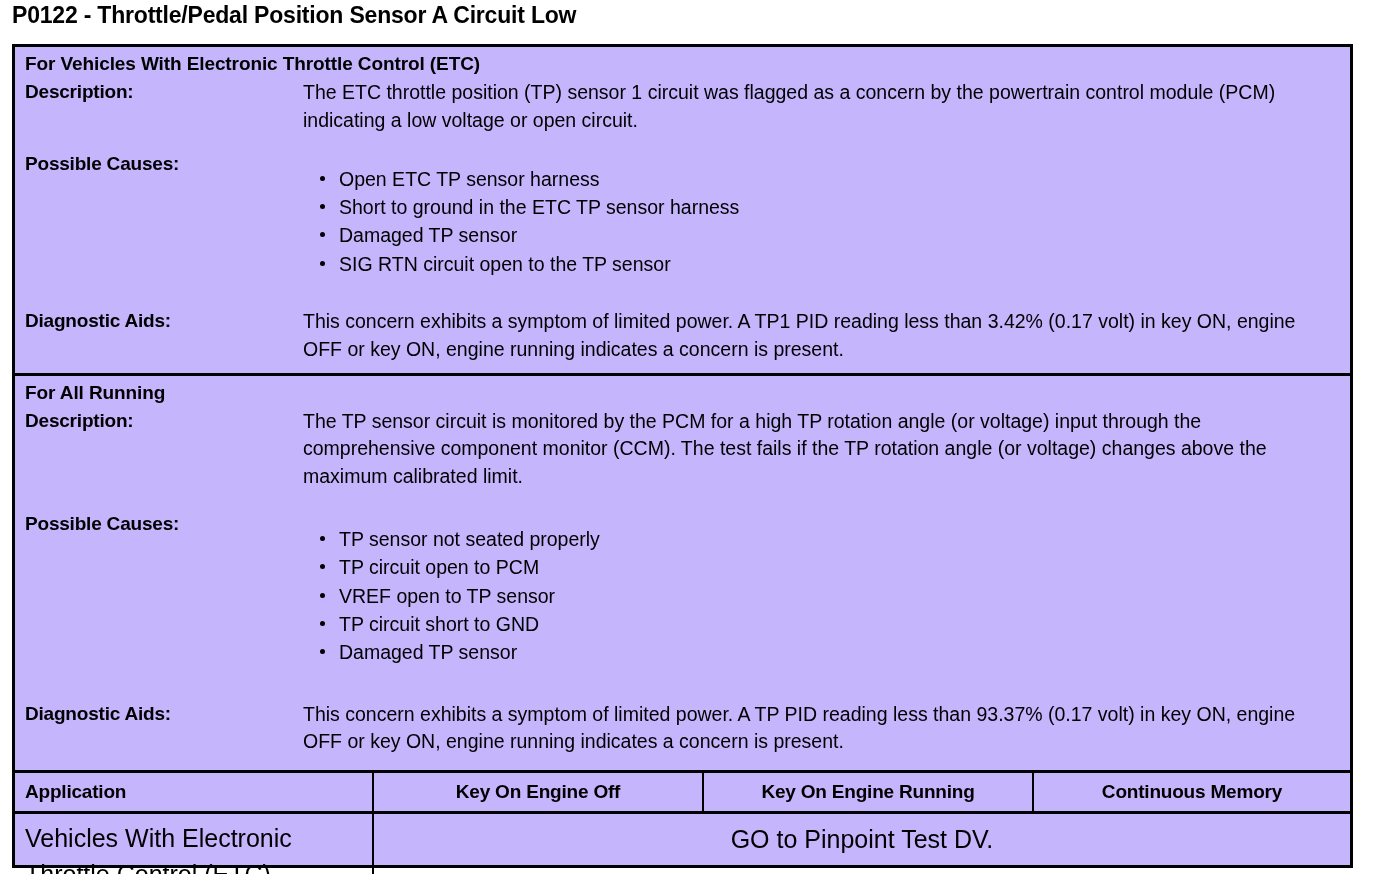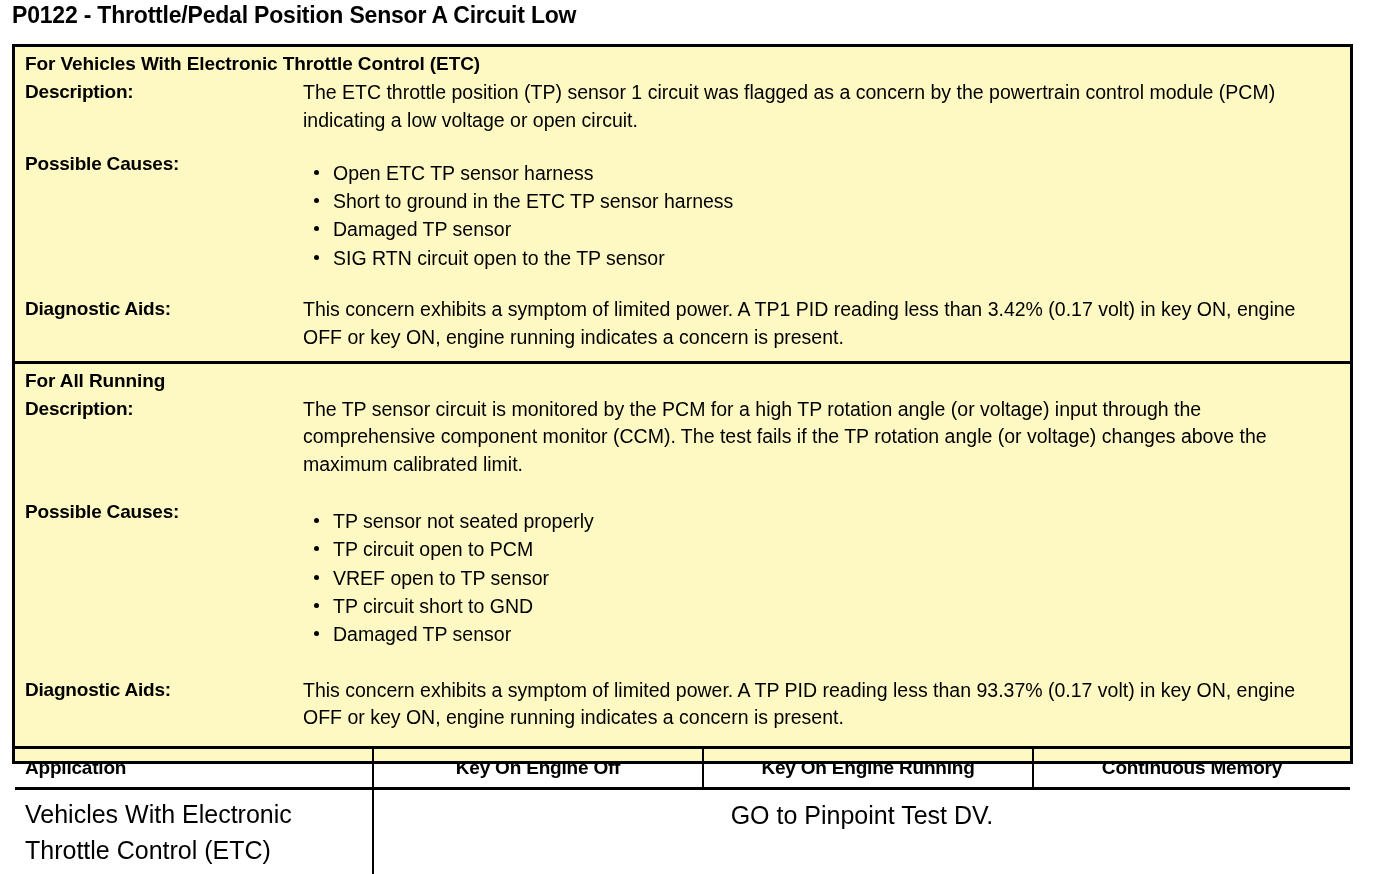--- a/index.html
+++ b/index.html
@@ -31,24 +31,24 @@
     letter-spacing: -0.2px;
     white-space: nowrap;
   }
 
   
   .frame {
     position: absolute;
     left: 12px;
     top: 44px;
     width: 1341px;
-    height: 720px;
+    height: 824px;
     border: 3px solid #000;
     box-sizing: border-box;
-    background: #fef9c3;
+    background: #c4b5fd;
   }
 
   
   .section {
     position: relative;
     box-sizing: border-box;
   }
   .section + .section {
     border-top: 3px solid #000;
   }
@@ -78,21 +78,21 @@
     font-size: 19.5px;
     line-height: 1.43;
     padding-right: 12px;
     padding-top: 2px;
     text-align: left;
   }
 
   
   ul.causes {
     list-style: none;
-    margin: 8px;
+    margin: 14px;
     padding: 0;
   }
   ul.causes li {
     position: relative;
     padding-left: 22px;
     font-size: 19.5px;
     line-height: 1.45;
     white-space: nowrap;
   }
   ul.causes li::before {

